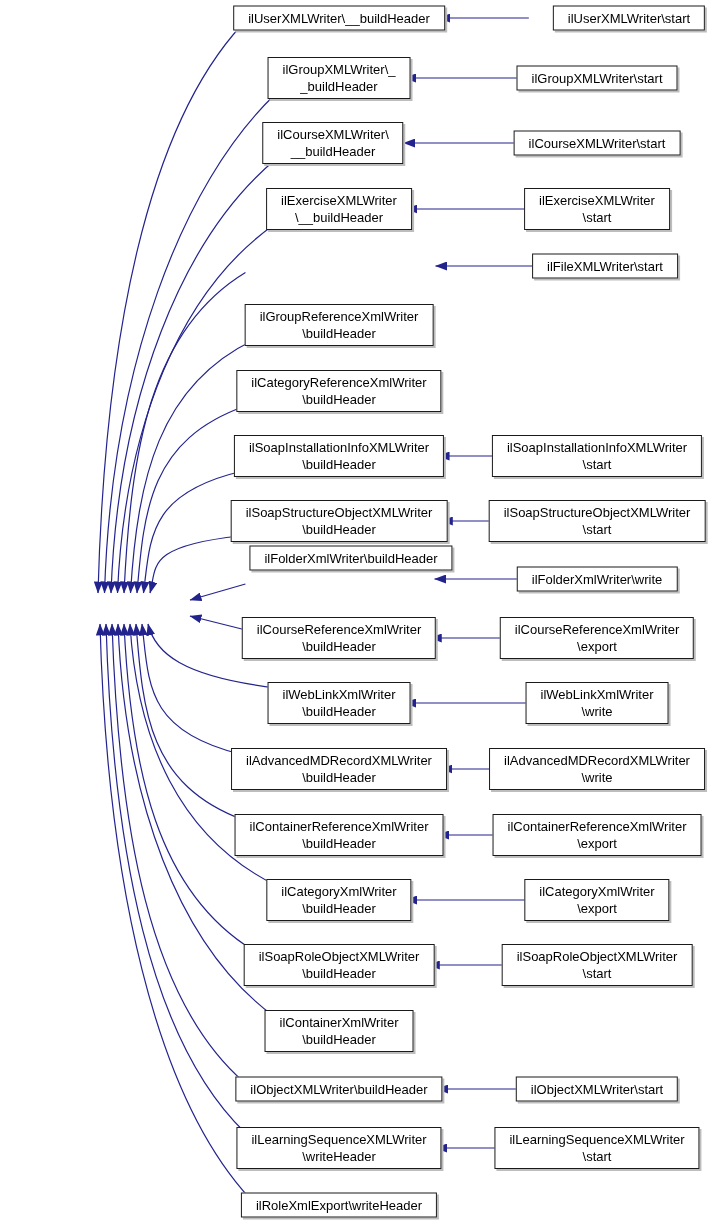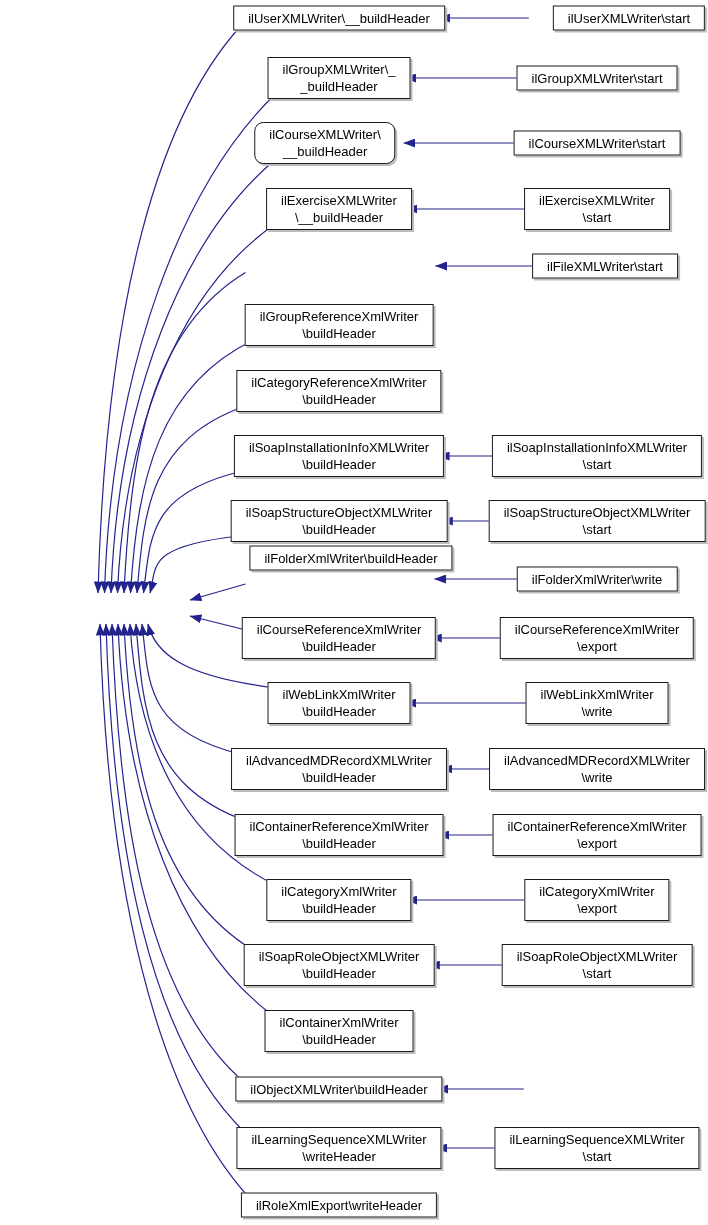--- a/index.html
+++ b/index.html
@@ -104,21 +104,21 @@
     <div class="gnode" style="left: 629px; top: 18px;">
       <div>ilUserXMLWriter\start</div>
     </div>
     <div class="gnode" style="left: 339px; top: 78px;">
       <div>ilGroupXMLWriter\_</div>
       <div>_buildHeader</div>
     </div>
     <div class="gnode" style="left: 597px; top: 78px;">
       <div>ilGroupXMLWriter\start</div>
     </div>
-    <div class="gnode" style="left: 325px; top: 143px; border-radius: 9px;">
+    <div class="gnode" style="left: 333px; top: 143px;">
       <div>ilCourseXMLWriter\</div>
       <div>__buildHeader</div>
     </div>
     <div class="gnode" style="left: 597px; top: 143px;">
       <div>ilCourseXMLWriter\start</div>
     </div>
     <div class="gnode" style="left: 339px; top: 209px;">
       <div>ilExerciseXMLWriter</div>
       <div>\__buildHeader</div>
     </div>
@@ -207,20 +207,23 @@
       <div>ilSoapRoleObjectXMLWriter</div>
       <div>\start</div>
     </div>
     <div class="gnode" style="left: 339px; top: 1031px;">
       <div>ilContainerXmlWriter</div>
       <div>\buildHeader</div>
     </div>
     <div class="gnode" style="left: 339px; top: 1089px;">
       <div>ilObjectXMLWriter\buildHeader</div>
     </div>
+    <div class="gnode" style="left: 597px; top: 1089px;">
+      <div>ilObjectXMLWriter\start</div>
+    </div>
     <div class="gnode" style="left: 339px; top: 1148px;">
       <div>ilLearningSequenceXMLWriter</div>
       <div>\writeHeader</div>
     </div>
     <div class="gnode" style="left: 597px; top: 1148px;">
       <div>ilLearningSequenceXMLWriter</div>
       <div>\start</div>
     </div>
     <div class="gnode" style="left: 339px; top: 1205px;">
       <div>ilRoleXmlExport\writeHeader</div>

